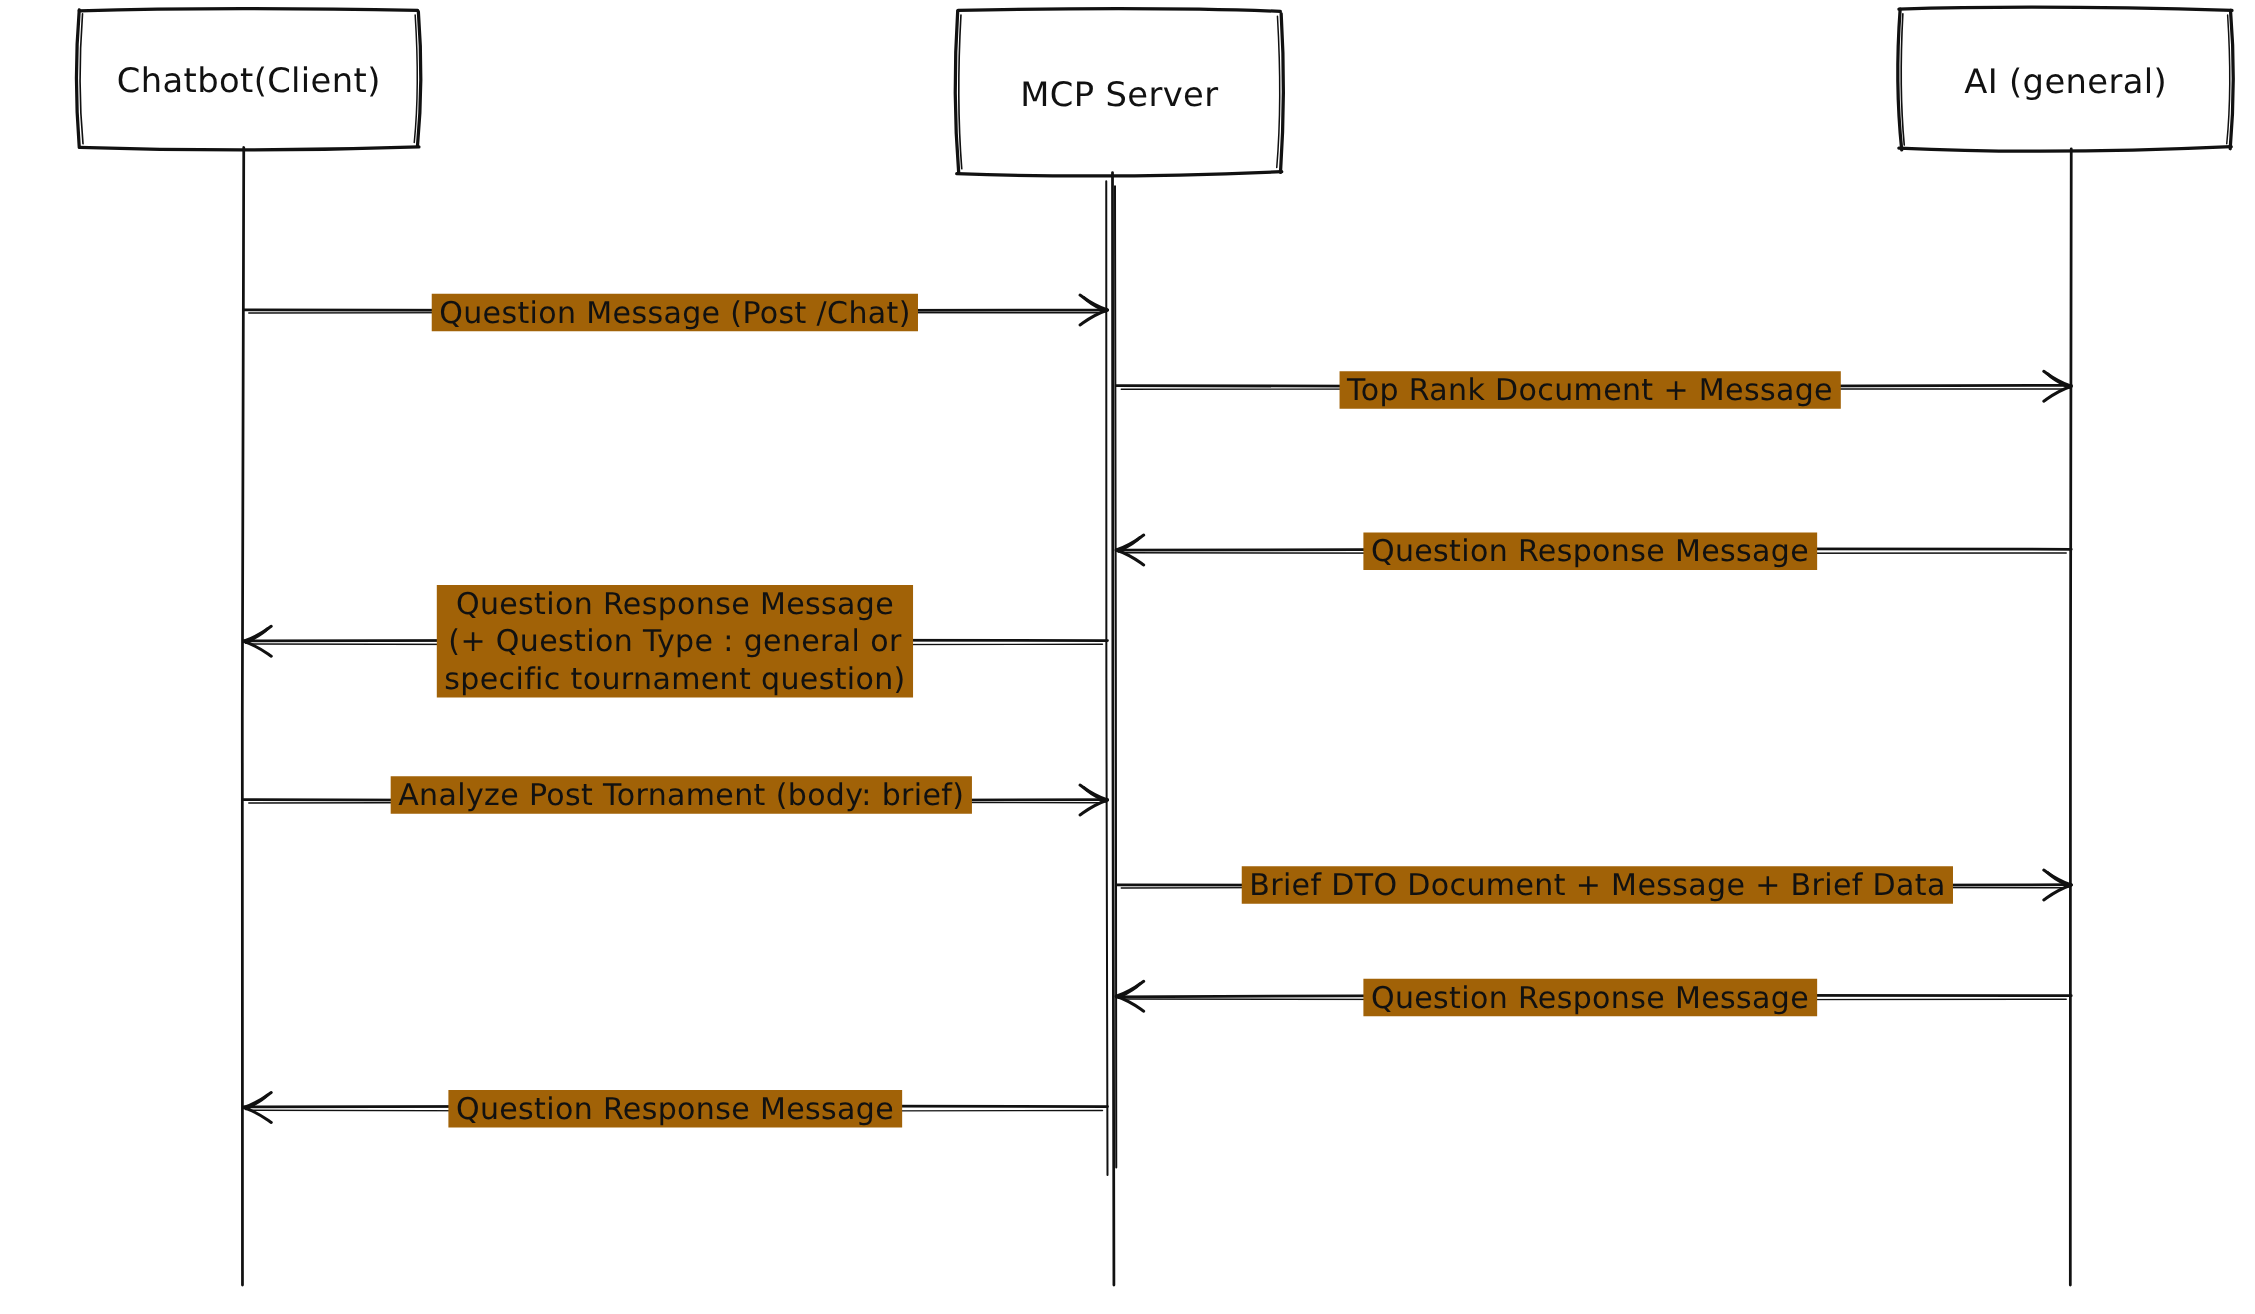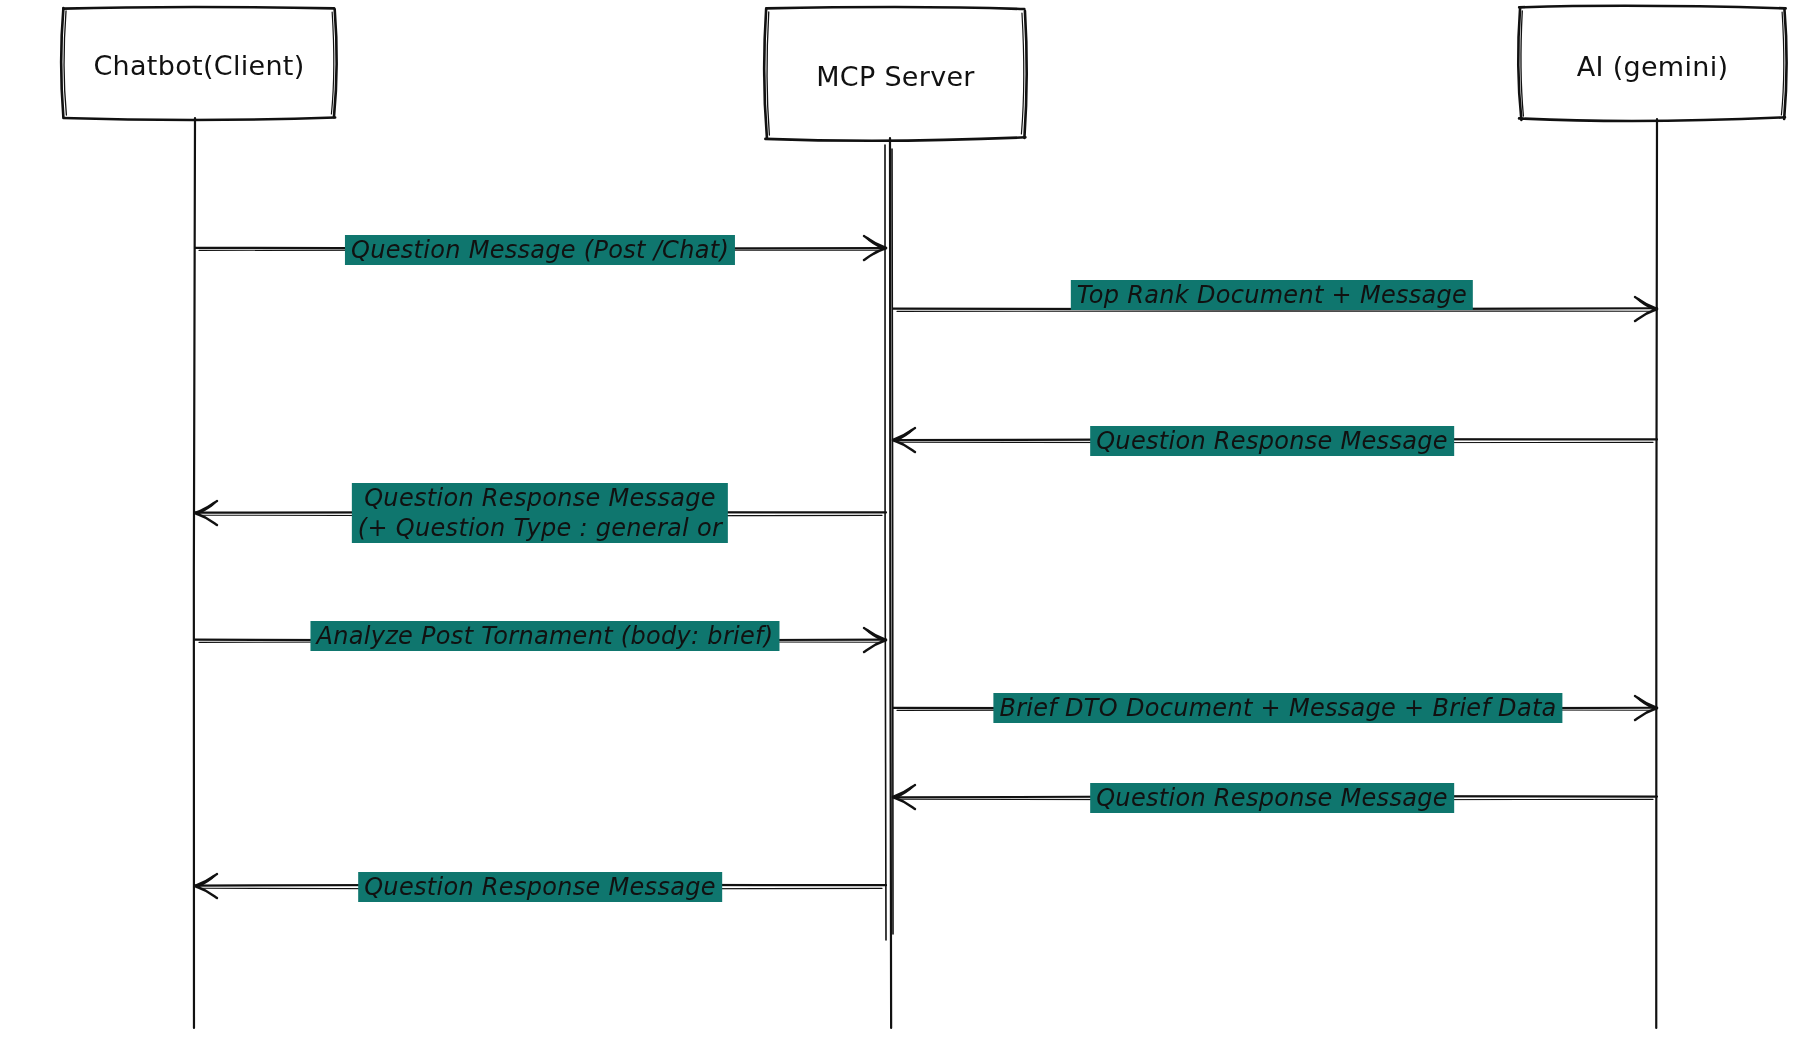--- a/index.html
+++ b/index.html
@@ -30,23 +30,22 @@
     text-align: center;
     transform: translate(-50%, -50%);
     letter-spacing: 0.3px;
   }
   .actor-label {
     font-size: 27px;
   }
   .msg-label {
     font-size: 24px;
     line-height: 30px;
-    background: #0f766e;
+    background: #a16207;
     padding: 0 6px;
-    font-style: italic;
   }
   .msg-label .ln { display: block; }
 </style>
 </head>
 <body>
 
 <div id="canvas">
   <svg id="sketch" viewBox="0 0 1804 1051" xmlns="http://www.w3.org/2000/svg">
       <g>
         <path d="M 63.3959290615264 8.615618229664685 C 152.76 6.10469331820714 242.52 6.615245152365064 334.1144185066756 8.36786896007502" fill="none" stroke="#111111" stroke-width="2.6" stroke-linecap="round"></path>
@@ -138,33 +137,34 @@
       <path d="M 882 888.4 C 677.6996505220008 889.501917969936 405.2999458632445 889.0983076782344 201 888.2" fill="none" stroke="#111111" stroke-width="1.1" stroke-linecap="round" stroke-linejoin="round"></path>
       <g>
         <path d="M 195 886 C 207.1 881.8 212.6 877 217 874" fill="none" stroke="#111111" stroke-width="2.4" stroke-linecap="round"></path>
         <path d="M 195 886 C 207.1 890.2 212.6 895 217 898" fill="none" stroke="#111111" stroke-width="2.4" stroke-linecap="round"></path>
         <path d="M 197 887 C 206 882.4 211.5 878.8 214 876" fill="none" stroke="#111111" stroke-width="2.4" stroke-linecap="round"></path>
       </g>
     </svg>
   <div id="labels">
       <div class="lbl actor-label" style="left: 199px; top: 65px;">Chatbot(Client)</div>
       <div class="lbl actor-label" style="left: 895.5px; top: 75.5px;">MCP Server</div>
-      <div class="lbl actor-label" style="left: 1652.5px; top: 65.5px;">AI (gemini)</div>
+      <div class="lbl actor-label" style="left: 1652.5px; top: 65.5px;">AI (general)</div>
       <div class="lbl msg-label" style="left: 540px; top: 250px;">
         <span class="ln">Question Message (Post /Chat)</span>
       </div>
-      <div class="lbl msg-label" style="left: 1272px; top: 295px;">
+      <div class="lbl msg-label" style="left: 1272px; top: 312px;">
         <span class="ln">Top Rank Document + Message</span>
       </div>
       <div class="lbl msg-label" style="left: 1272px; top: 441px;">
         <span class="ln">Question Response Message</span>
       </div>
       <div class="lbl msg-label" style="left: 540px; top: 513px;">
         <span class="ln">Question Response Message</span>
         <span class="ln">(+ Question Type : general or</span>
+        <span class="ln">specific tournament question)</span>
       </div>
       <div class="lbl msg-label" style="left: 545px; top: 636px;">
         <span class="ln">Analyze Post Tornament (body: brief)</span>
       </div>
       <div class="lbl msg-label" style="left: 1278px; top: 708px;">
         <span class="ln">Brief DTO Document + Message + Brief Data</span>
       </div>
       <div class="lbl msg-label" style="left: 1272px; top: 798px;">
         <span class="ln">Question Response Message</span>
       </div>

